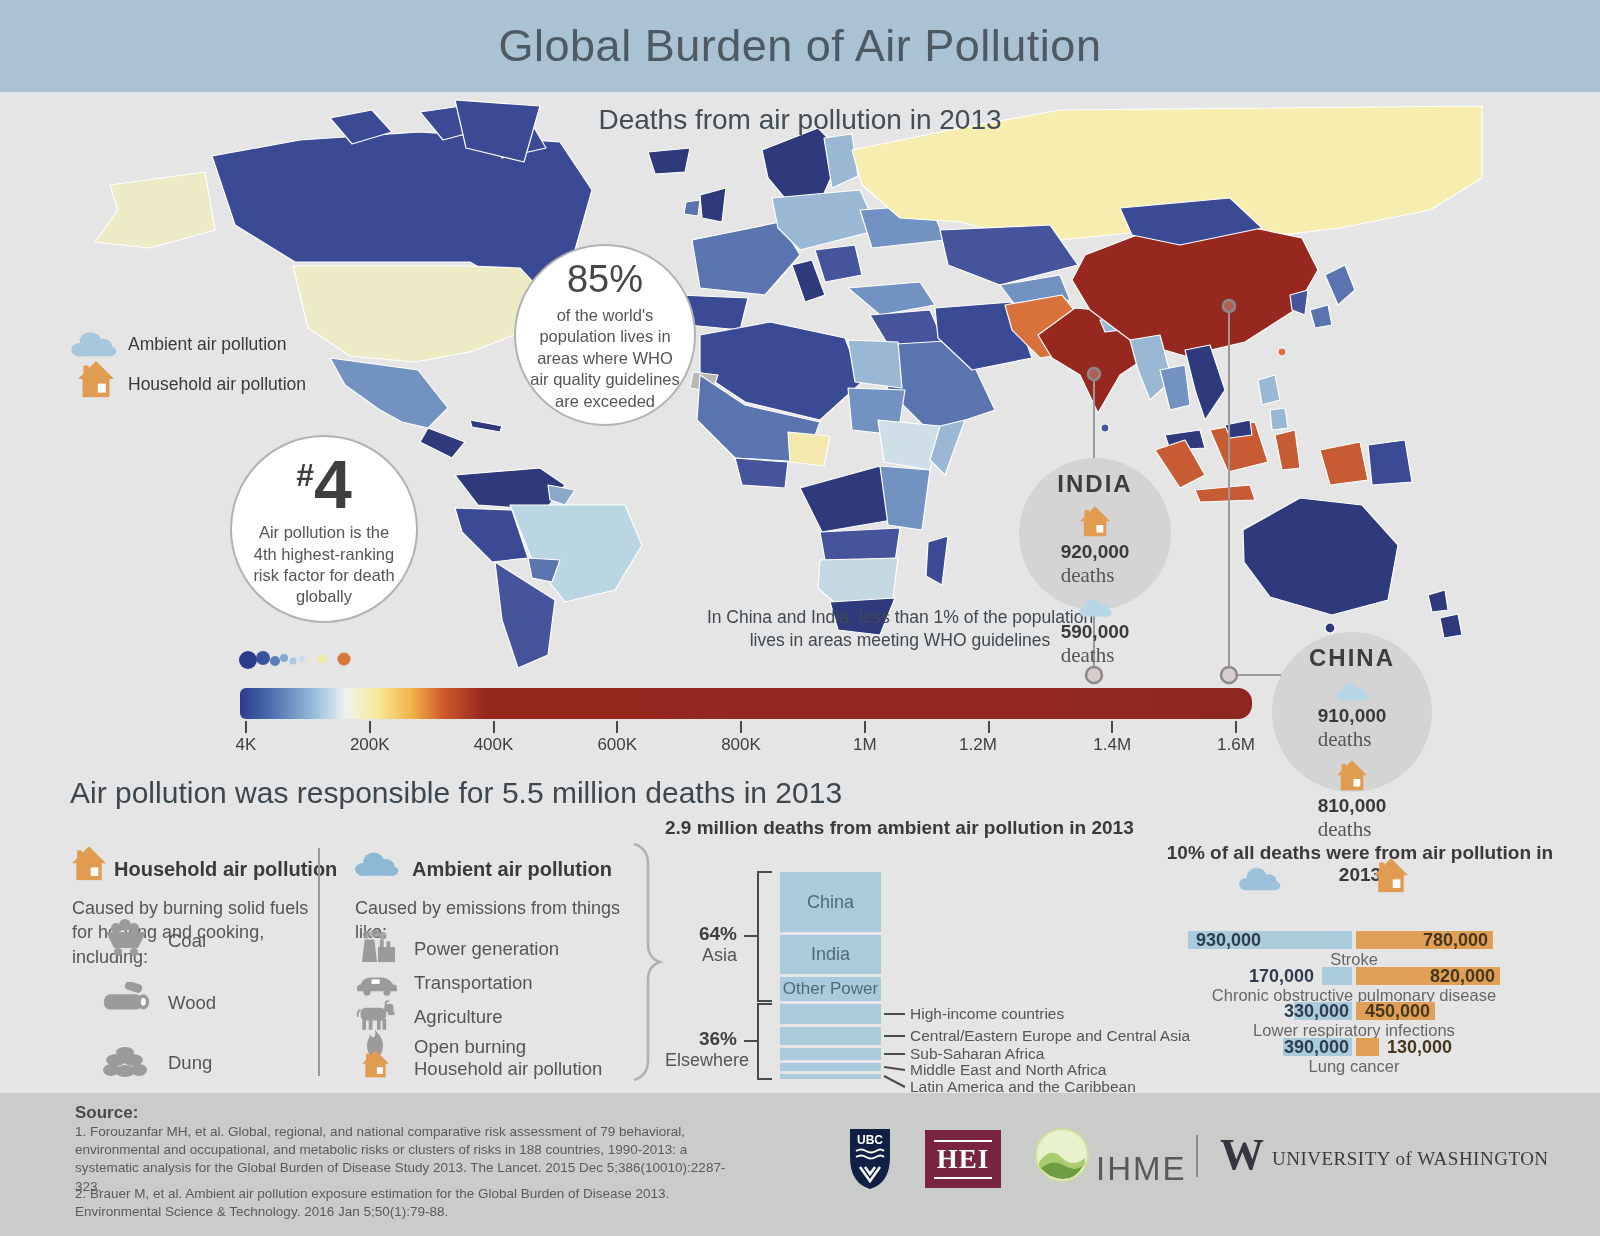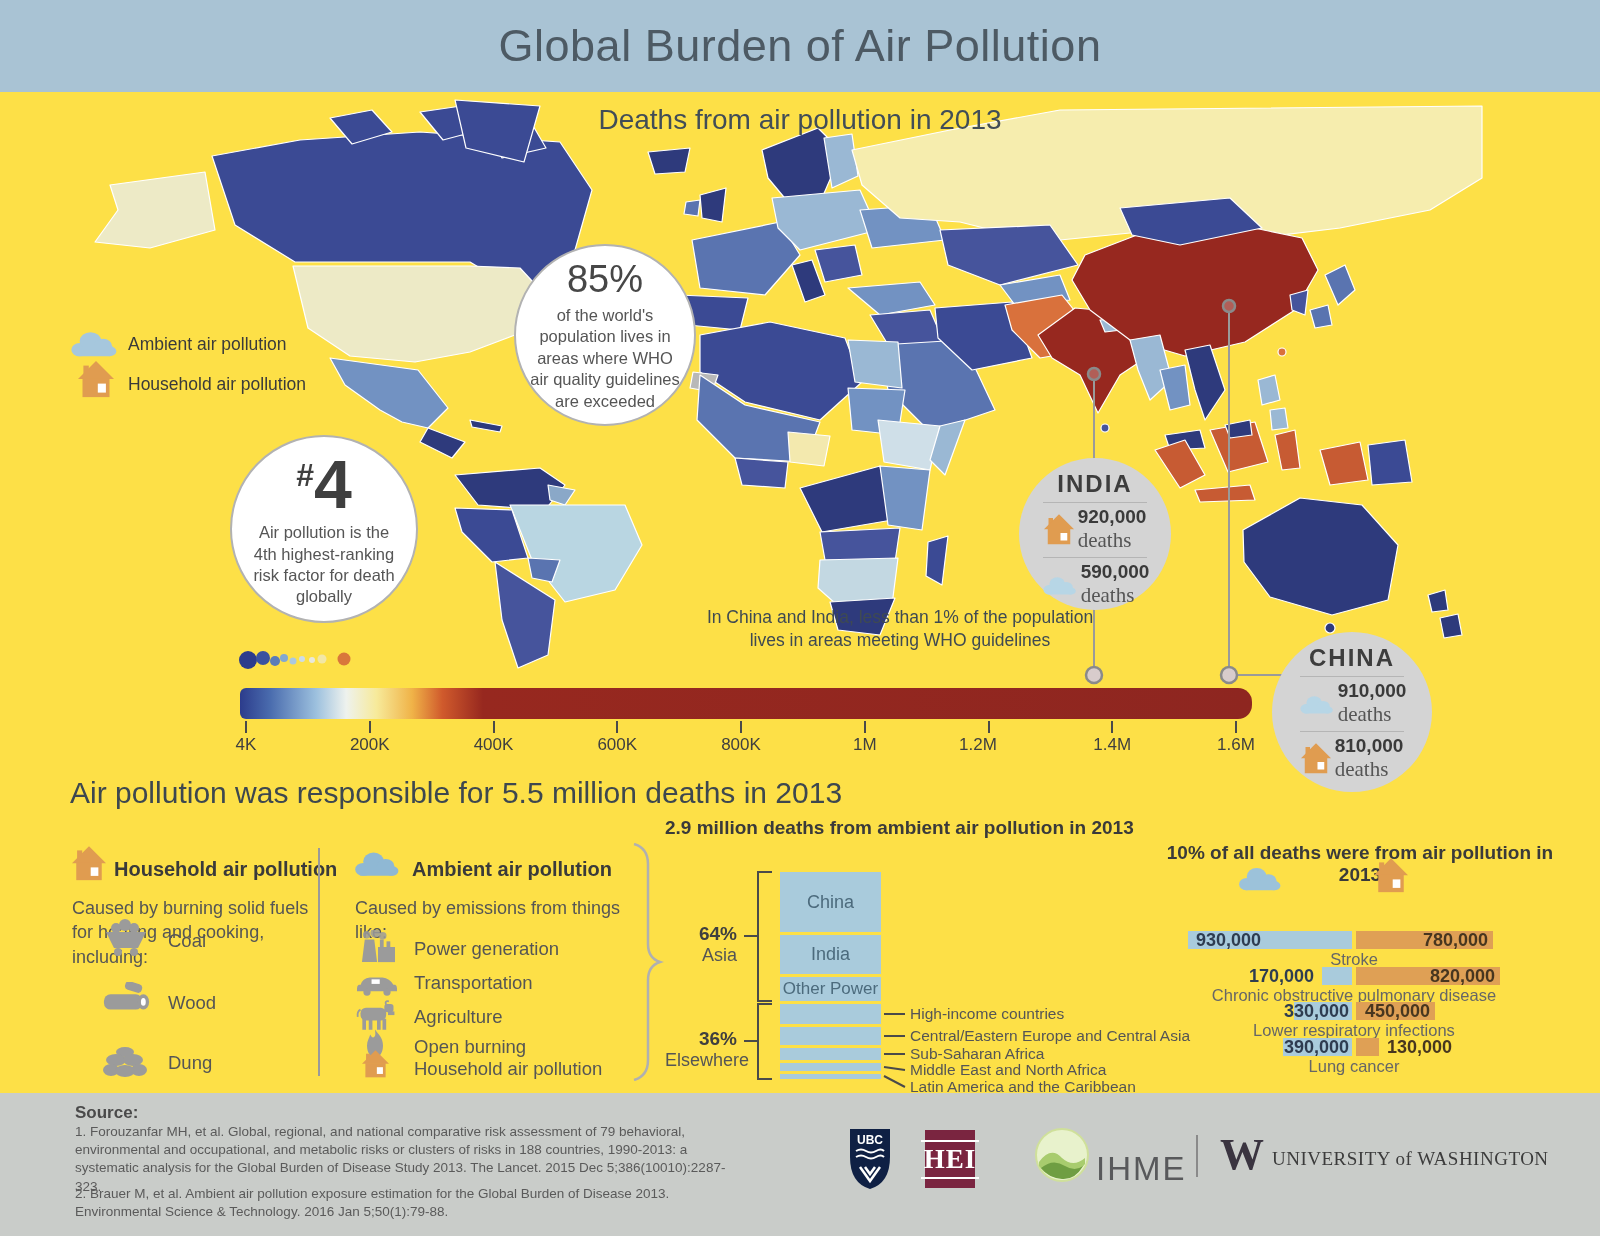--- a/index.html
+++ b/index.html
@@ -1,30 +1,30 @@
 <!DOCTYPE html>
 <html><head>
 <meta charset="utf-8">
 <style>
   html,body{margin:0;padding:0;background:#fff;}
   #page{position:relative;width:1600px;height:1236px;overflow:hidden;
-        font-family:"Liberation Sans","DejaVu Sans",sans-serif;background:#fde047;}
+        font-family:"Liberation Sans","DejaVu Sans",sans-serif;background:#e5e5e5;}
   
   #hdr{position:absolute;left:0;top:0;width:1600px;height:92px;background:#a9c3d4;}
   #hdr h1{margin:0;text-align:center;line-height:92px;font-size:45px;font-weight:500;color:#4d5a64;letter-spacing:.5px;}
   #subtitle{position:absolute;left:0;top:104px;width:1600px;text-align:center;font-size:28px;color:#414d57;font-weight:500;z-index:3;}
   
   .statcircle{position:absolute;background:#fff;border:2px solid #b2b2b2;border-radius:50%;z-index:4;
               display:flex;flex-direction:column;align-items:center;justify-content:center;text-align:center;}
   .statcircle .big{font-size:38px;color:#474747;font-weight:500;}
   .statcircle p{margin:4px 0 0;font-size:16.5px;line-height:1.3;color:#555;width:150px;}
   .graycircle{position:absolute;background:#d4d4d4;border-radius:50%;z-index:4;display:flex;flex-direction:column;align-items:center;}
   .graycircle .cname{font-size:24px;font-weight:bold;color:#3d3d3d;letter-spacing:2px;margin-top:12px;}
   .graycircle .rule{width:104px;height:1px;background:#b5b5b5;margin:4px 0;}
-  .crow{display:flex;align-items:center;gap:4px;}
+  .crow{display:flex;align-items:center;gap:4px;flex-direction:column;}
   .crow .nums{display:flex;flex-direction:column;align-items:flex-start;}
   .crow .v{font-size:19px;font-weight:bold;color:#3a3a3a;line-height:1.1;}
   .crow .u{font-size:21px;color:#555;font-family:Liberation Serif, serif;}
   
   #scalebar{position:absolute;left:240px;top:688px;width:1012px;height:31px;z-index:2;
     border-radius:6px 14px 14px 6px;
     background:linear-gradient(to right,#2c3c8c 0%,#4a6cae 3%,#9cc0de 7.5%,#eef2ee 10.5%,#f7ea9a 13.5%,#f0b348 17%,#d05a2c 20%,#97281f 24%,#8e2620 100%);}
   #ticks{position:absolute;left:240px;top:719px;width:1012px;height:44px;z-index:2;}
   .tickline{position:absolute;top:2px;width:2px;height:12px;background:#4a4a4a;}
   .ticklabel{position:absolute;top:16px;width:80px;text-align:center;font-size:17px;color:#3f3f3f;}
@@ -56,21 +56,21 @@
   .bbar.ambient{right:248px;background:#a9cbdc;}
   .bbar.household{left:208px;background:#dfa055;}
   .val{position:absolute;top:0;line-height:18px;font-size:18px;font-weight:bold;white-space:nowrap;}
   .val.ambient{color:#2e3c50;}
   .val.household{color:#47361f;}
   .bblabel{position:absolute;top:19px;left:206px;transform:translateX(-50%);font-size:16.5px;color:#666;white-space:nowrap;}
   
   #footer{position:absolute;left:0;top:1093px;width:1600px;height:143px;background:#c9ccc9;}
   #src-label{position:absolute;left:75px;top:10px;font-size:17px;font-weight:bold;color:#4a4a4a;}
   .cite{position:absolute;left:75px;width:660px;font-size:13.5px;color:#5a5a5a;line-height:1.35;}
-  #hei-box{position:absolute;left:925px;top:37px;width:50px;height:58px;background:#7a2540;display:flex;align-items:center;justify-content:center;}
+  #hei-box{position:absolute;left:925px;top:37px;width:76px;height:58px;background:#7a2540;display:flex;align-items:center;justify-content:center;}
   #hei-box span{color:#fff;font-family:"Liberation Serif","DejaVu Serif",serif;font-weight:bold;font-size:27px;letter-spacing:1px;border-top:2px solid #fff;border-bottom:2px solid #fff;padding:2px 3px;}
   #ihme-text{position:absolute;left:1096px;top:57px;font-size:33px;color:#58595b;letter-spacing:2px;}
   #uw-sep{position:absolute;left:1196px;top:42px;width:2px;height:42px;background:#8a8a8a;}
   #uw-w{position:absolute;left:1220px;top:36px;font-family:"Liberation Serif","DejaVu Serif",serif;font-weight:bold;font-size:44px;color:#3a3440;}
   #uw-text{position:absolute;left:1272px;top:55px;font-family:"Liberation Serif","DejaVu Serif",serif;font-size:19px;color:#3c3c3c;letter-spacing:.5px;}
   svg{display:block;}
 </style>
 </head>
 <body>
 

